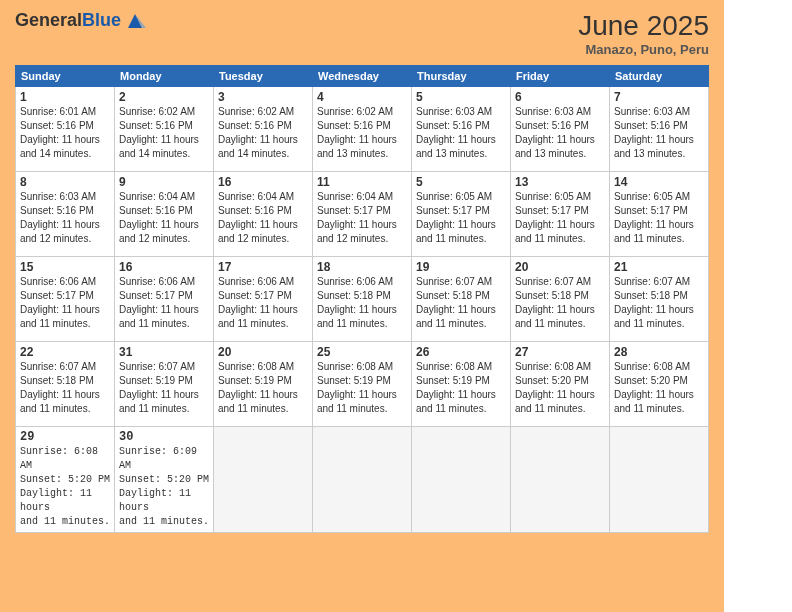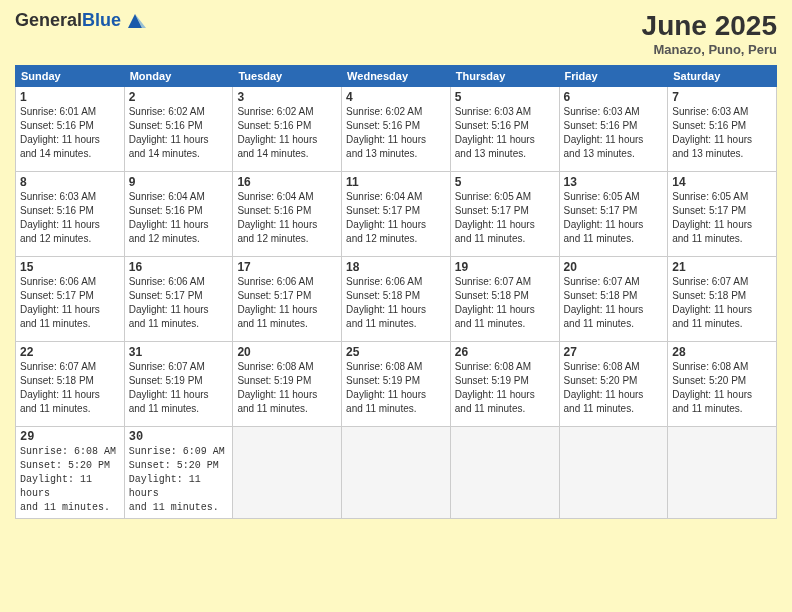--- a/index.html
+++ b/index.html
@@ -4,24 +4,24 @@
   <style>
     * { margin: 0; padding: 0; box-sizing: border-box; }
     body {
       font-family: Arial, sans-serif;
       background: #fff;
       width: 792px;
       height: 612px;
       overflow: hidden;
     }
     .page {
-      width: 792px;
+      width: 724px;
       height: 612px;
       padding: 10px 15px;
-      background: #fef9c3;
+      background: #fdba74;
     }
     .header {
       display: flex;
       justify-content: space-between;
       align-items: flex-start;
       margin-bottom: 8px;
     }
     .logo {
       display: flex;
       align-items: center;
@@ -31,21 +31,21 @@
       font-weight: bold;
       line-height: 1.2;
     }
     .logo-general { color: #333; }
     .logo-blue { color: #1a5aab; }
     .title-block {
       text-align: right;
     }
     .month-title {
       font-size: 28px;
-      font-weight: bold;
+      font-weight: normal;
       color: #333;
     }
     .location {
       font-size: 13px;
       color: #555;
       font-weight: bold;
     }
     .calendar {
       width: 100%;
       border-collapse: collapse;

